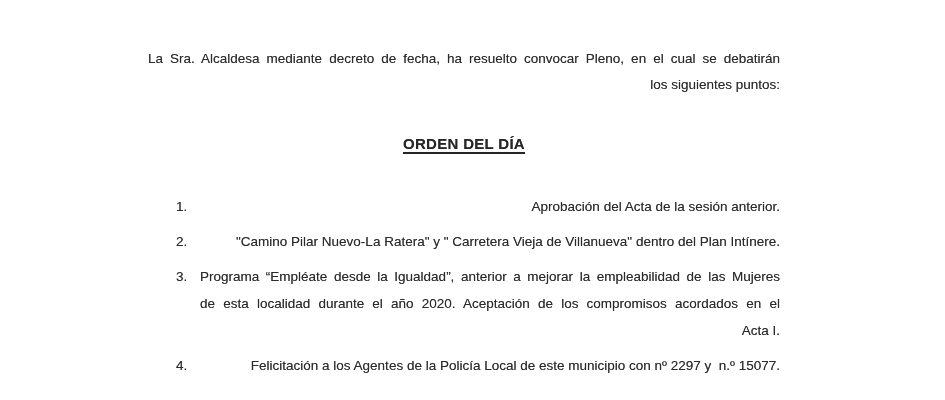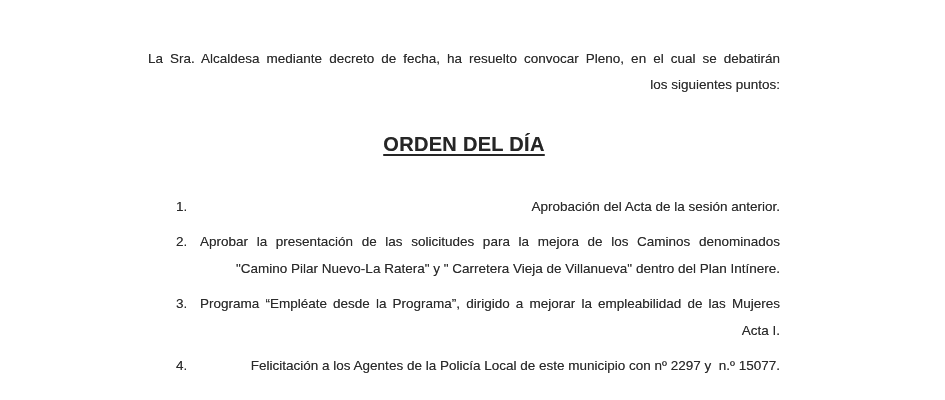--- a/index.html
+++ b/index.html
@@ -38,21 +38,21 @@
     white-space: nowrap;
     text-align: right;
   }
   .j {
     text-align: justify;
     text-align-last: justify;
   }
   .title {
     margin: 36px 0 0 0;
     text-align: center;
-    font-size: 20px;
+    font-size: 15px;
     font-weight: 700;
     line-height: 20px;
     letter-spacing: 0.3px;
     text-decoration: underline;
     text-underline-offset: 3px;
     text-decoration-thickness: 1.5px;
     color: #262626;
   }
   .agenda {
     list-style: none;
@@ -96,29 +96,29 @@
       <li class="agenda-item">
         <span class="num">1.</span>
         <span class="lines">
           <span class="line nowrap">Aprobación del Acta de la sesión anterior.</span>
         </span>
       </li>
 
       <li class="agenda-item">
         <span class="num">2.</span>
         <span class="lines">
-          <span class="line j">Aprobar la presentación de las solicitudes para la mejora de los Caminos denominados</span>
           <span class="line nowrap">"Camino Pilar Nuevo-La Ratera" y " Carretera Vieja de Villanueva" dentro del Plan Intínere.</span>
         </span>
       </li>
 
       <li class="agenda-item">
         <span class="num">3.</span>
         <span class="lines">
-          <span class="line j">Programa “Empléate desde la Programa”, dirigido a mejorar la empleabilidad de las Mujeres</span>
+          <span class="line j">Programa “Empléate desde la Igualdad”, anterior a mejorar la empleabilidad de las Mujeres</span>
+          <span class="line j">de esta localidad durante el año 2020. Aceptación de los compromisos acordados en el</span>
           <span class="line nowrap">Acta I.</span>
         </span>
       </li>
 
       <li class="agenda-item">
         <span class="num">4.</span>
         <span class="lines">
           <span class="line nowrap">Felicitación a los Agentes de la Policía Local de este municipio con nº 2297 y &nbsp;n.º 15077.</span>
         </span>
       </li>

